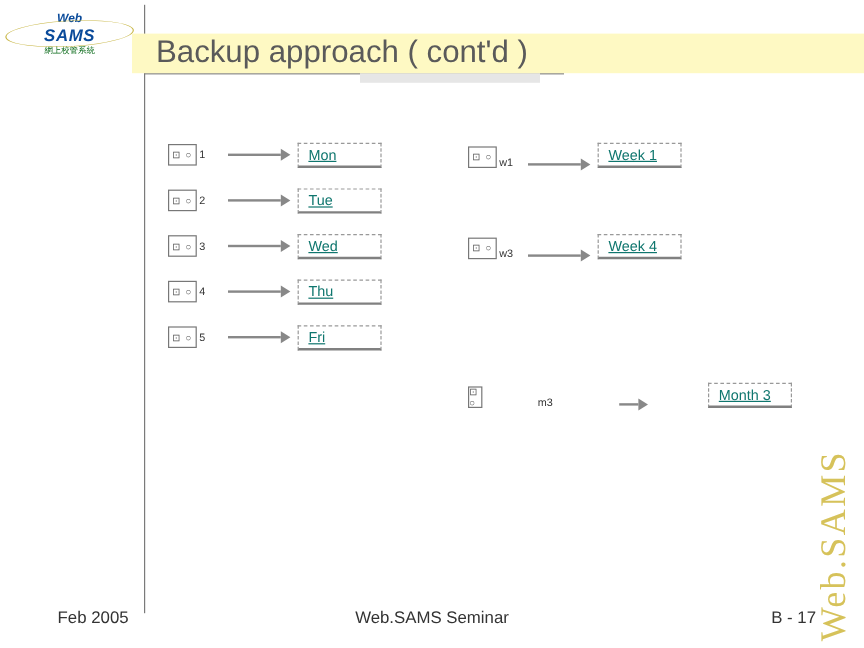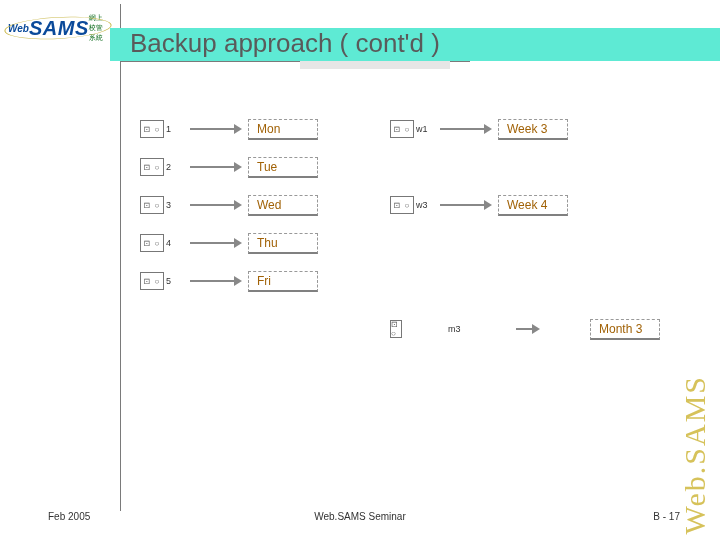--- a/index.html
+++ b/index.html
@@ -2,42 +2,42 @@
 <html><head>
 <meta charset="utf-8">
 <style>
   * { box-sizing: border-box; margin: 0; padding: 0; }
   html, body { width: 720px; height: 540px; background: #fff; font-family: Verdana, Arial, sans-serif; overflow: hidden; position: relative; }
 
   .logo {
     position: absolute;
     top: 8px; left: 8px;
     width: 100px; height: 40px;
-    display: flex; flex-direction: row; align-items: center; justify-content: center;
+    display: flex; flex-direction: column; align-items: center; justify-content: center;
   }
   .logo-top { font-size: 10px; font-weight: bold; color: #0a4a9a; }
   .logo-top .web { font-style: italic; }
-  .logo-sams { font-size: 20px; font-weight: bold; color: #0a4a9a; font-style: italic; letter-spacing: 0.5px;}
+  .logo-sams { font-size: 14px; font-weight: bold; color: #0a4a9a; font-style: italic; letter-spacing: 0.5px;}
   .logo-sub { font-size: 7px; color: #0a6a1a; }
   .logo-ring {
     position: absolute; inset: -4px; border: 1px solid #c9b84a; border-radius: 50%;
     transform: scaleY(0.45) rotate(-8deg);
   }
 
   .title-wrap {
     position: absolute;
     top: 28px; left: 110px; right: 0;
   }
   .title {
     font-family: Tahoma, Verdana, sans-serif;
     font-size: 26px;
     color: #5a5a5a;
     padding-left: 20px;
     padding-bottom: 2px;
-    background: #5eead4;
+    background: #fef9c3;
     position: relative;
     z-index: 2;
   }
   .title-rule {
     position: absolute;
     left: 10px; right: 250px; top: 100%;
     height: 0;
     border-top: 1px solid #7a7a7a;
   }
   .title-vert {
@@ -51,21 +51,21 @@
     background: #e6e6e6;
   }
 
   .stage {
     position: absolute;
     top: 110px; left: 140px; width: 520px;
   }
 
   .row { display: flex; align-items: center; height: 38px; }
   .left-col { display: flex; align-items: center; width: 250px; }
-  .right-col { display: flex; align-items: center; width: 270px; }
+  .right-col { display: flex; align-items: flex-end; width: 270px; }
 
   .tape {
     width: 24px; height: 18px;
     border: 1px solid #777;
     display: flex; align-items: center; justify-content: center;
     position: relative;
     background: #fff;
   }
   .tape::before {
     content: "⊡ ○";
@@ -84,33 +84,34 @@
     width: 0; height: 0;
     border-left: 8px solid #888;
     border-top: 5px solid transparent;
     border-bottom: 5px solid transparent;
   }
 
   .label-box {
     min-width: 70px;
     padding: 2px 8px;
     font-size: 12px;
-    color: #a16207;
+    color: #0f766e;
     border-top: 1px dashed #999;
     border-left: 1px dashed #999;
     border-right: 1px dashed #999;
     border-bottom: 2px solid #808080;
     background: #fff;
+    text-decoration: underline;
   }
 
   .footer {
     position: absolute; left: 0; right: 0; bottom: 18px;
     display: flex; justify-content: space-between; align-items: center;
     padding: 0 40px 0 48px;
-    font-size: 10px; color: #333; text-align: center;
+    font-size: 14px; color: #333; text-align: center;
   }
   .footer .center { position: absolute; left: 50%; transform: translateX(-50%); }
 
   .side-text {
     position: absolute;
     right: 8px; bottom: 6px;
     writing-mode: vertical-rl;
     transform: rotate(180deg);
     font-family: "Times New Roman", serif;
     font-size: 30px;
@@ -147,21 +148,21 @@
         </div>
       <div class="label-box">Mon</div>
     </div>
     <div class="right-col">
       <div class="tape"></div>
       <span class="tape-sub">w1</span>
       <div class="arrow">
           <div class="arrow-line"></div>
           <div class="arrow-head"></div>
         </div>
-      <div class="label-box">Week 3</div>
+      <div class="label-box">Week 1</div>
     </div>
   </div>
 
   <div class="row">
     <div class="left-col">
       <div class="tape"></div>
       <span class="tape-sub">2</span>
       <div class="arrow">
           <div class="arrow-line"></div>
           <div class="arrow-head"></div>

